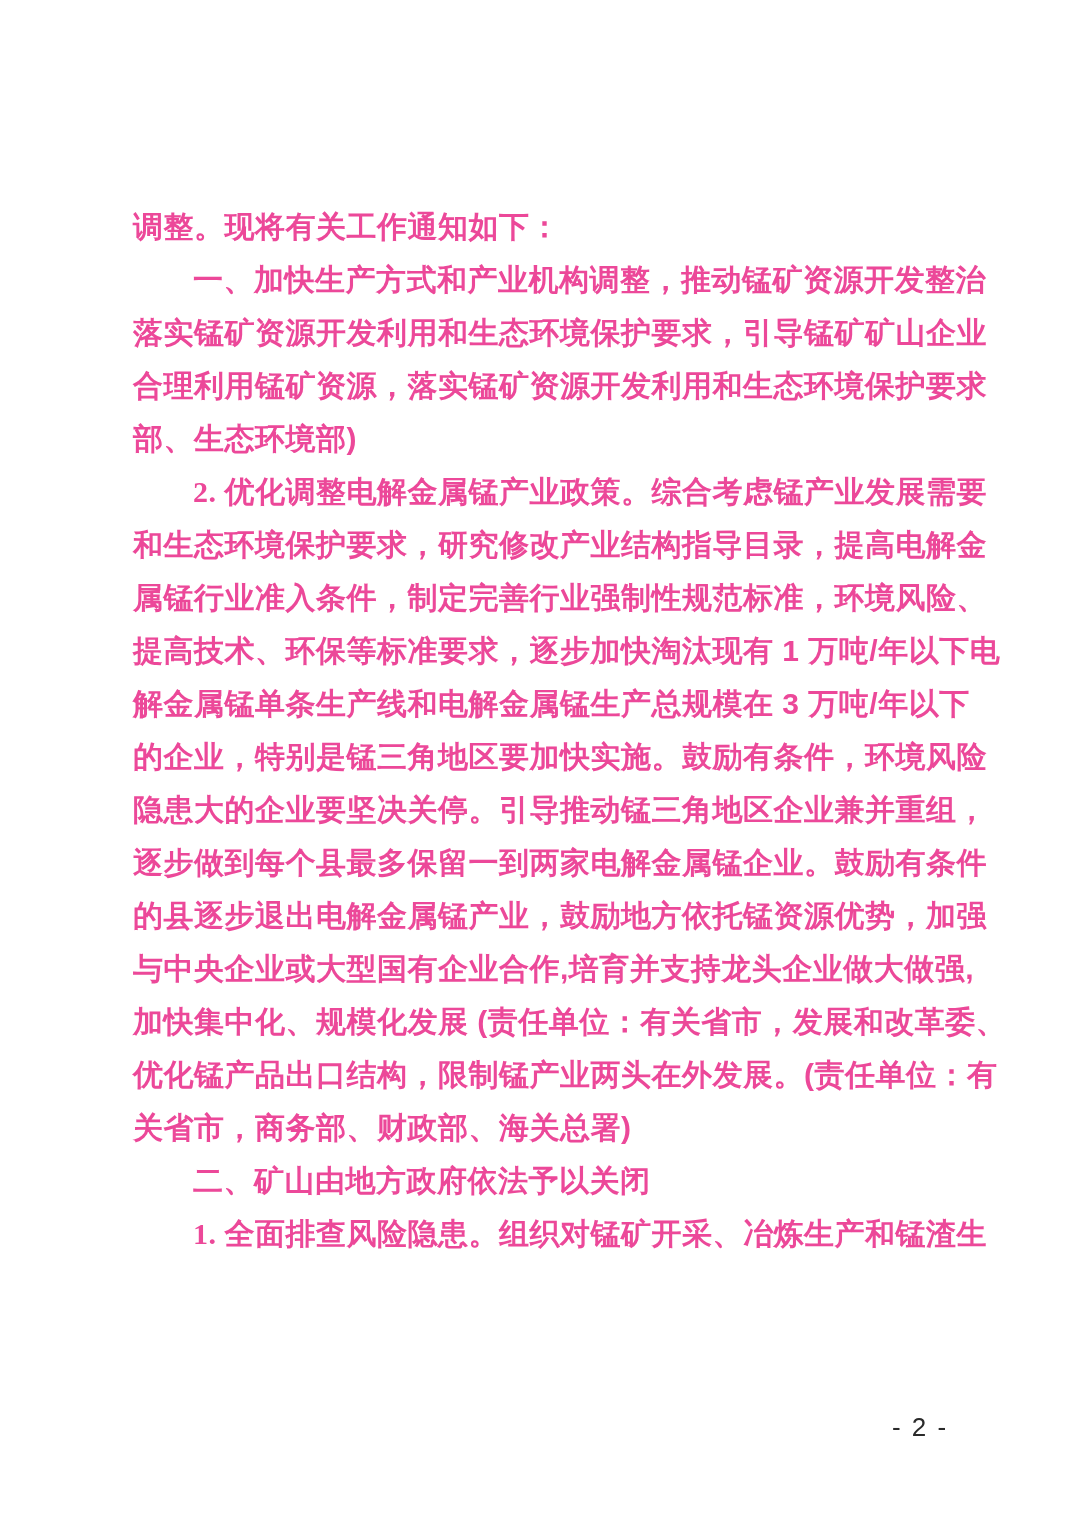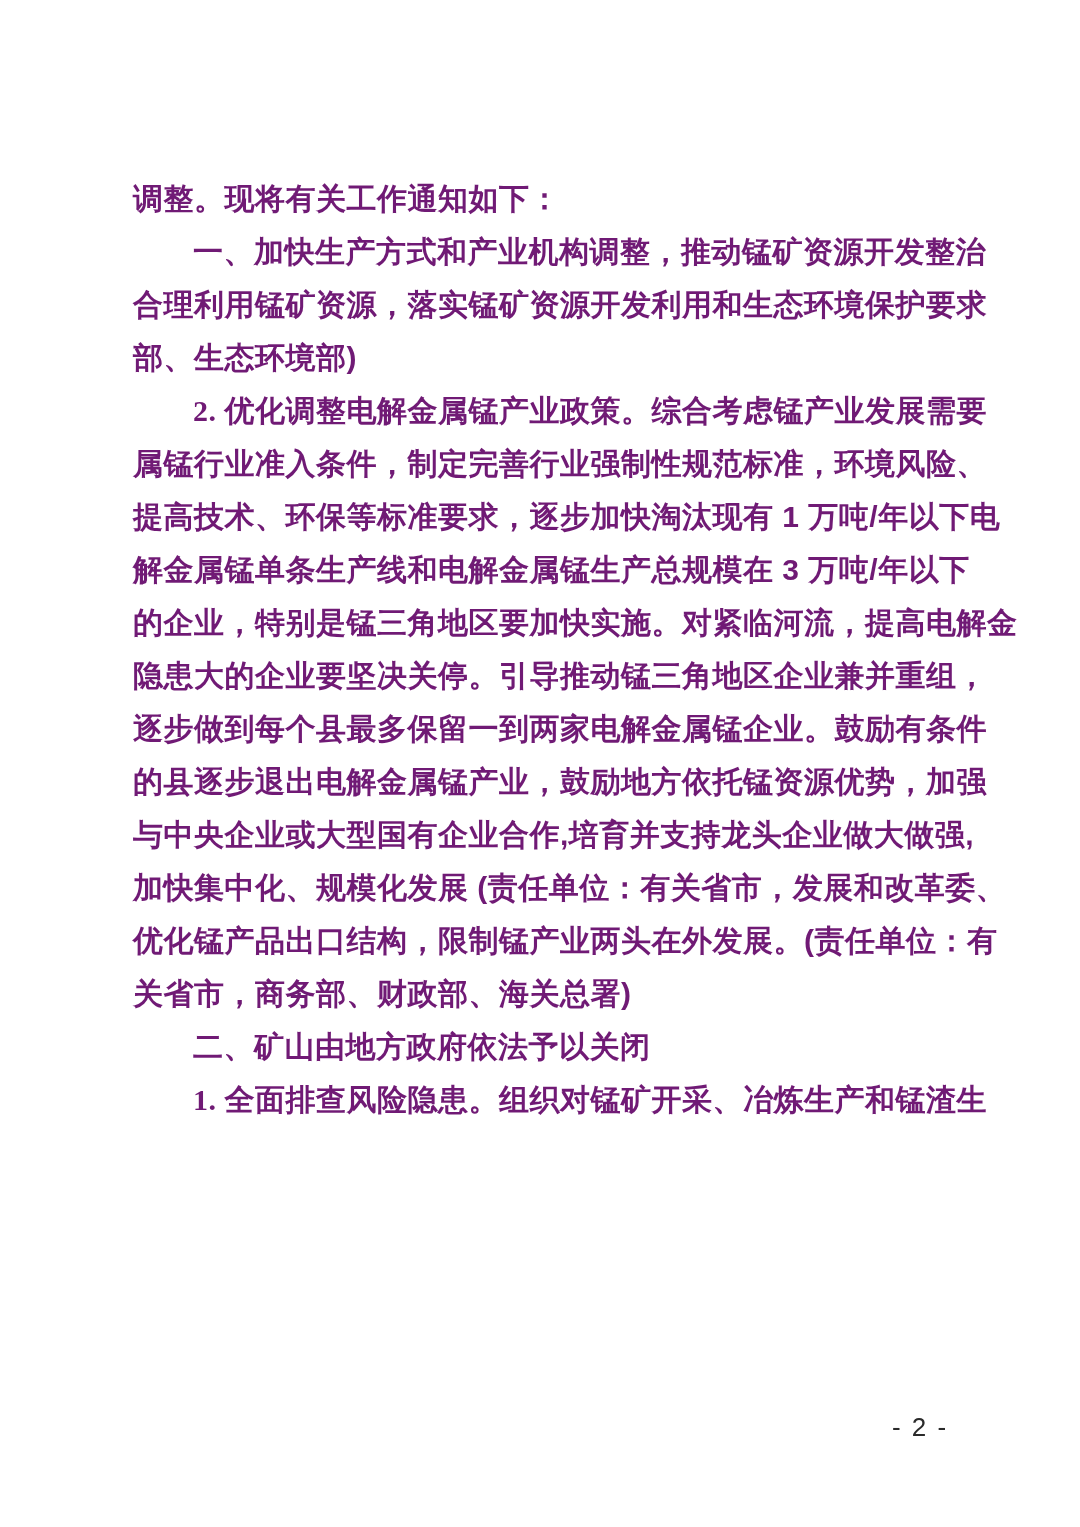--- a/index.html
+++ b/index.html
@@ -12,23 +12,23 @@
     width: 1080px;
     height: 1527px;
     margin: 0 auto;
     background: #ffffff;
     overflow: hidden;
     font-family: "Liberation Sans", sans-serif;
   }
   .text-block {
     position: absolute;
     left: 133px;
-    top: 172px;
+    top: 200px;
     width: 825px;
-    color: #701a75;
+    color: #ec4899;
   }
   .line {
     height: 53px;
     line-height: 53px;
     font-size: 30px;
     font-weight: 600;
     white-space: nowrap;
     letter-spacing: 0.5px;
   }
   .line.indent {
@@ -47,27 +47,29 @@
     letter-spacing: 2px;
   }
 </style>
 </head>
 <body>
 
 <div class="page">
   <div class="text-block">
       <div class="line">调整。现将有关工作通知如下：</div>
       <div class="line indent">一、加快生产方式和产业机构调整，推动锰矿资源开发整治</div>
+      <div class="line">落实锰矿资源开发利用和生态环境保护要求，引导锰矿矿山企业</div>
       <div class="line">合理利用锰矿资源，落实锰矿资源开发利用和生态环境保护要求</div>
       <div class="line">部、生态环境部)</div>
       <div class="line indent">2. 优化调整电解金属锰产业政策。综合考虑锰产业发展需要</div>
+      <div class="line">和生态环境保护要求，研究修改产业结构指导目录，提高电解金</div>
       <div class="line">属锰行业准入条件，制定完善行业强制性规范标准，环境风险、</div>
       <div class="line">提高技术、环保等标准要求，逐步加快淘汰现有 1 万吨/年以下电</div>
       <div class="line">解金属锰单条生产线和电解金属锰生产总规模在 3 万吨/年以下</div>
-      <div class="line">的企业，特别是锰三角地区要加快实施。对紧临河流，提高电解金</div>
+      <div class="line">的企业，特别是锰三角地区要加快实施。鼓励有条件，环境风险</div>
       <div class="line">隐患大的企业要坚决关停。引导推动锰三角地区企业兼并重组，</div>
       <div class="line">逐步做到每个县最多保留一到两家电解金属锰企业。鼓励有条件</div>
       <div class="line">的县逐步退出电解金属锰产业，鼓励地方依托锰资源优势，加强</div>
       <div class="line">与中央企业或大型国有企业合作,培育并支持龙头企业做大做强,</div>
       <div class="line">加快集中化、规模化发展 (责任单位：有关省市，发展和改革委、</div>
       <div class="line">优化锰产品出口结构，限制锰产业两头在外发展。(责任单位：有</div>
       <div class="line">关省市，商务部、财政部、海关总署)</div>
       <div class="line indent">二、矿山由地方政府依法予以关闭</div>
       <div class="line indent">1. 全面排查风险隐患。组织对锰矿开采、冶炼生产和锰渣生</div>
     </div>

